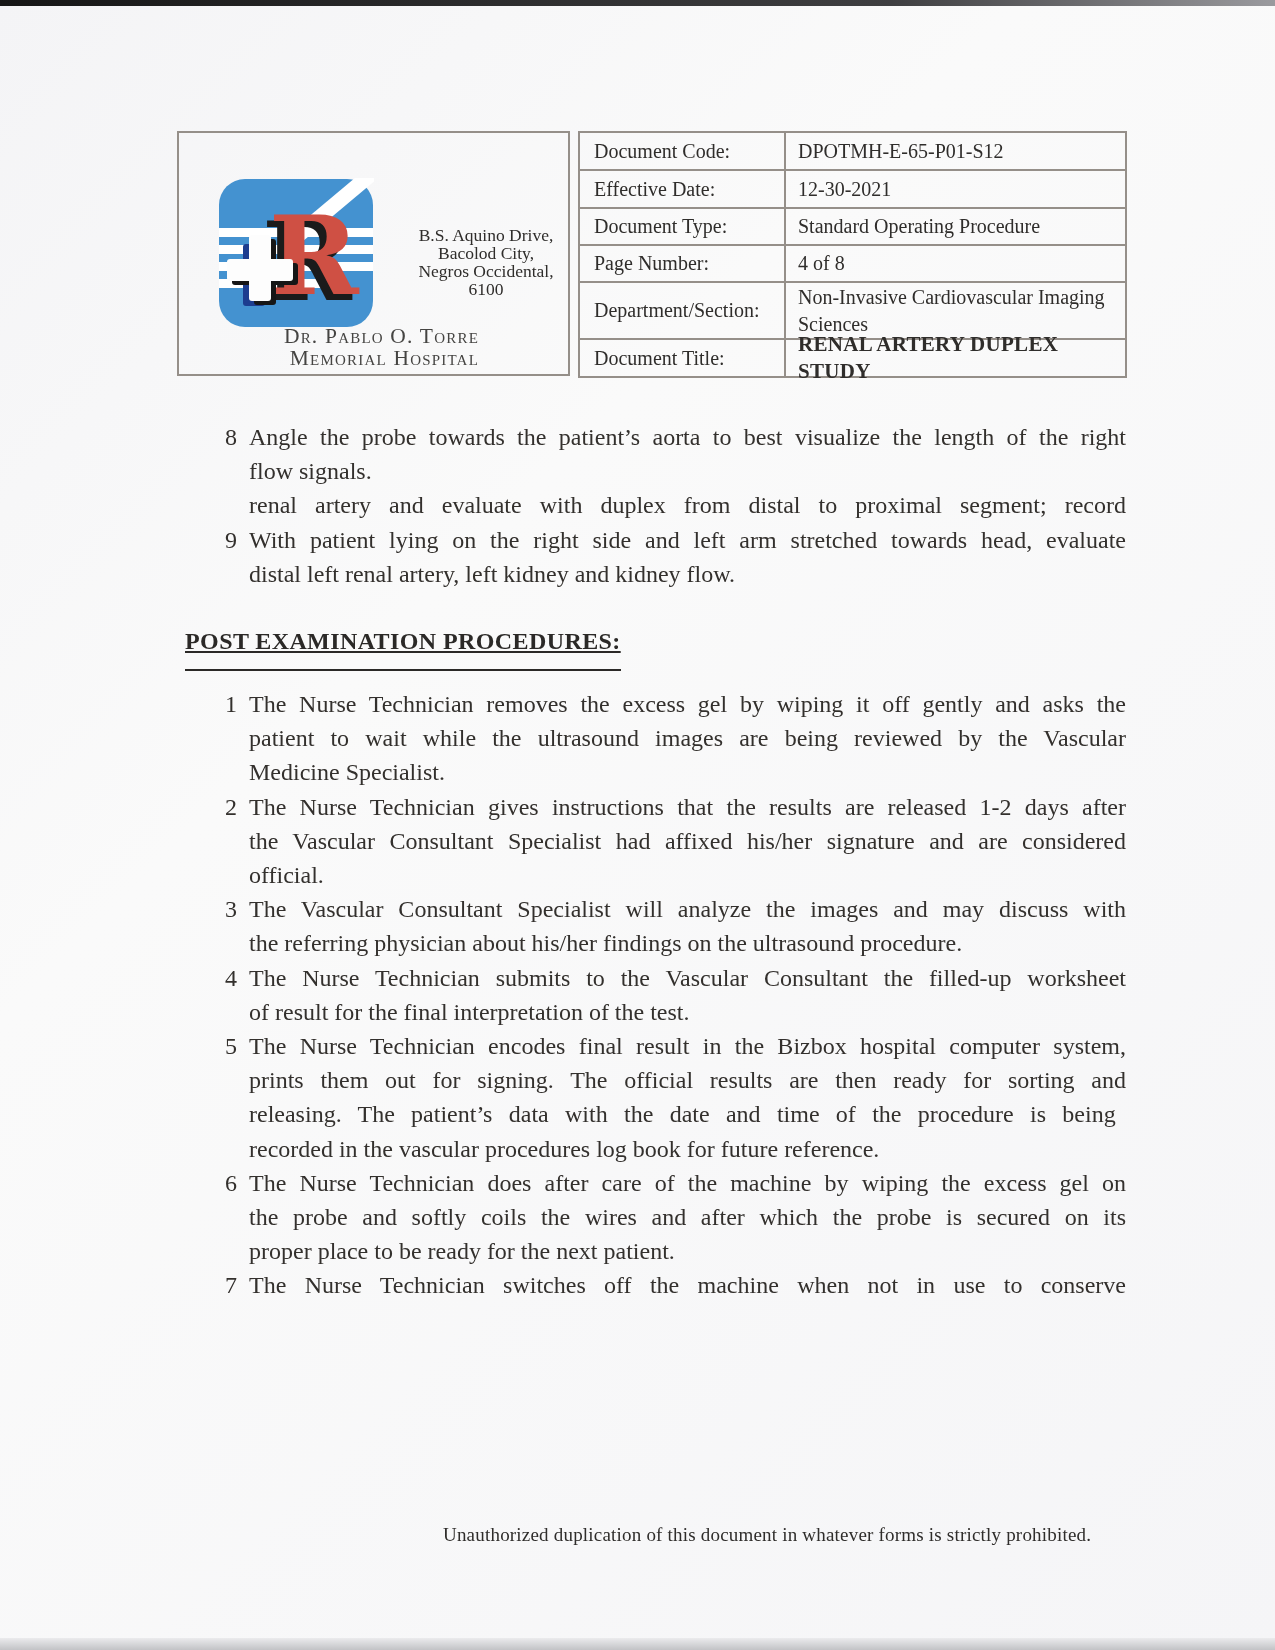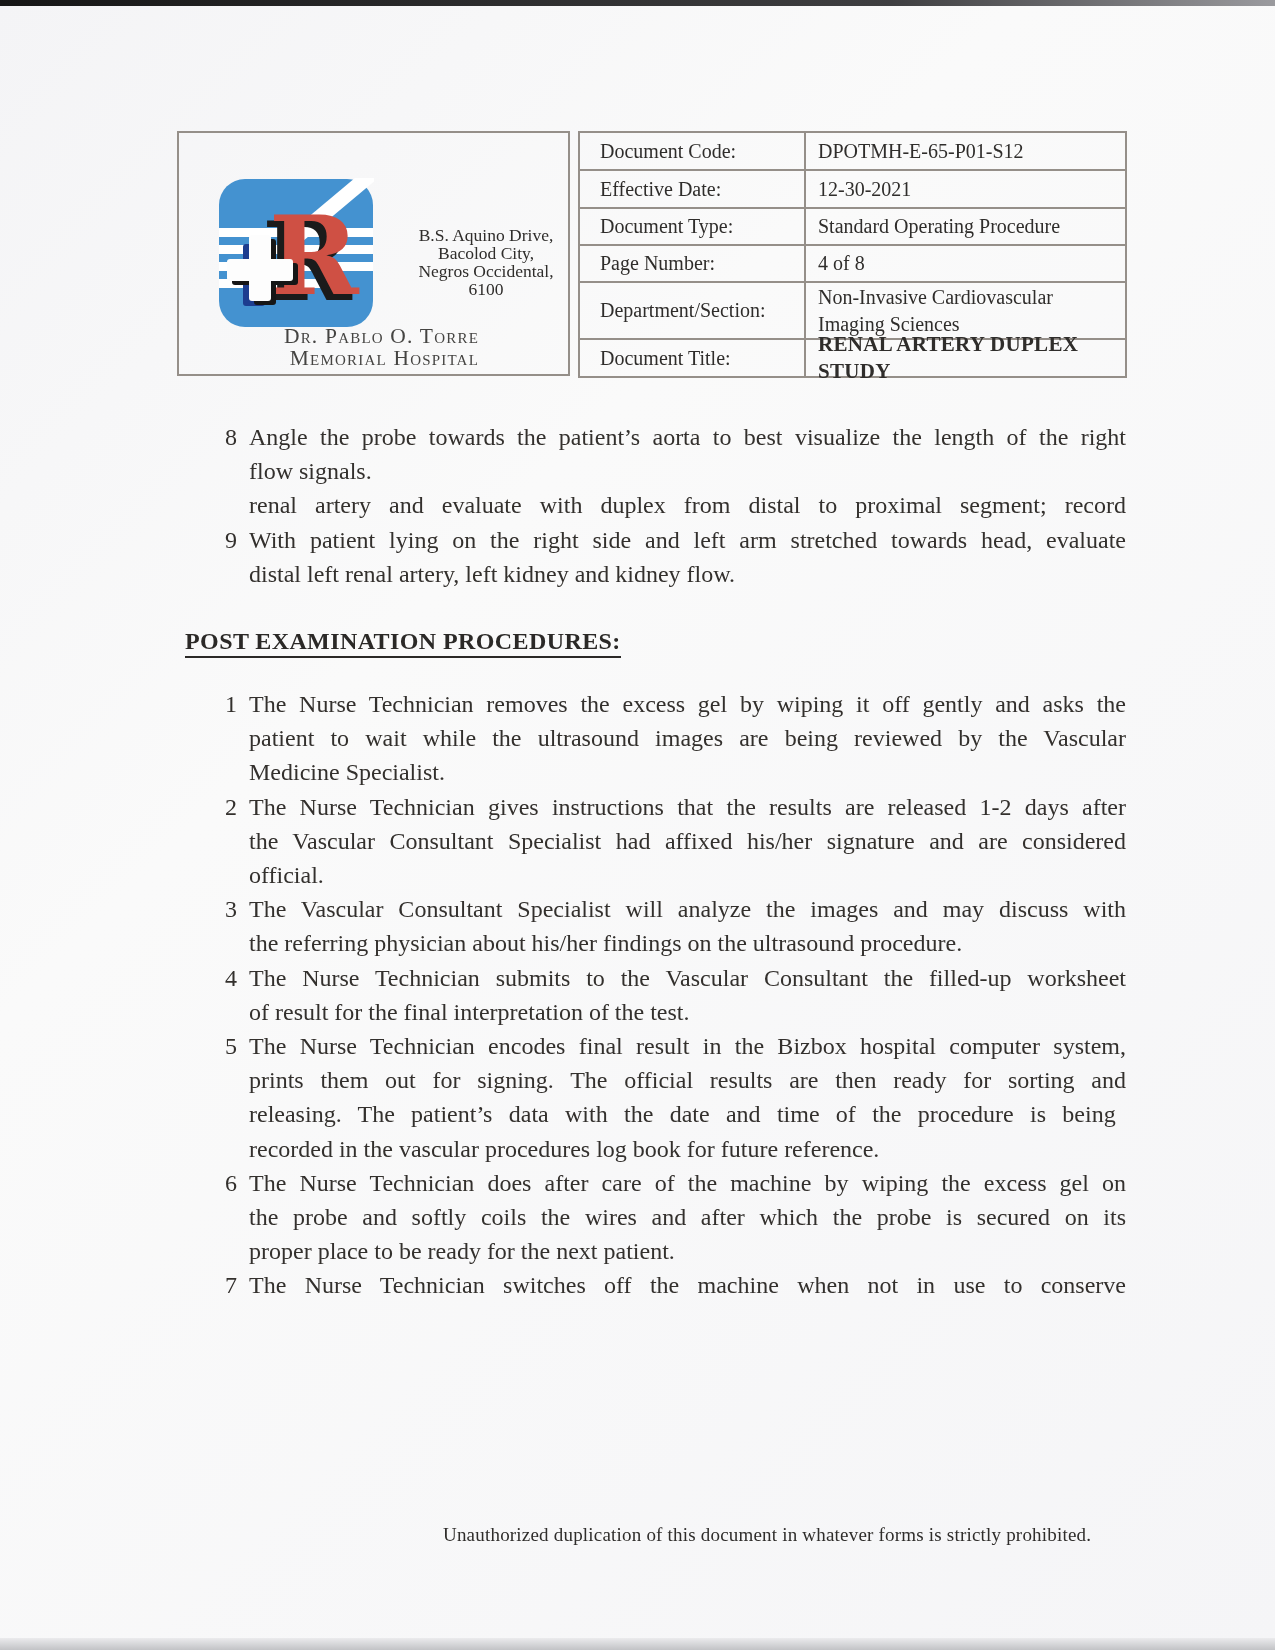--- a/index.html
+++ b/index.html
@@ -18,39 +18,39 @@
   .logo{position:absolute;left:39px;top:45px;width:156px;height:150px;}
   .addr{position:absolute;left:232px;top:93px;width:150px;text-align:center;
         font-size:17.5px;line-height:18px;color:#2f2d2b;}
   .hname{position:absolute;left:0;top:192px;width:300px;text-align:right;
          font-variant:small-caps;font-size:21.5px;line-height:22px;
          letter-spacing:1.2px;color:#454442;}
   .htable{position:absolute;left:401px;top:0;width:549px;box-sizing:border-box;
           border:2px solid #958f89;}
   .hrow{display:flex;box-sizing:border-box;border-top:2px solid #958f89;}
   .hrow.first{border-top:none;}
-  .hlabel{width:226px;flex:none;box-sizing:border-box;padding-left:20px;
+  .hlabel{width:206px;flex:none;box-sizing:border-box;padding-left:14px;
           display:flex;align-items:center;font-size:20px;color:#2f2d2b;
           border-right:2px solid #958f89;}
   .hvalue{flex:1;box-sizing:border-box;padding-left:12px;padding-right:14px;
           display:flex;align-items:center;font-size:20px;line-height:27px;color:#2f2d2b;}
   .h36{height:36px}.h37{height:37px}.h38{height:38px}.h57{height:57px}
   .btitle{font-weight:bold;font-size:21px;letter-spacing:.3px;}
 
   
   .list{position:absolute;left:225px;width:901px;font-size:24px;line-height:34.2px;}
   .blockA{top:420px;}
   .blockB{top:687px;}
   .item{display:flex;}
   .inum{width:24px;flex:none;}
   .itext{flex:1;min-width:0;}
   .line{white-space:nowrap;}
   .heading{position:absolute;left:185px;top:624px;font-size:24px;line-height:34.2px;
            font-weight:bold;letter-spacing:.4px;color:#2b2927;}
-  .heading span{border-bottom:2.5px solid #2b2927;padding-bottom:2px;}
+  .heading span{border-bottom:2.5px solid #2b2927;padding-bottom:15px;text-decoration:underline;}
 
   .footer{position:absolute;left:443px;top:1523px;font-size:19px;line-height:24px;
           color:#2f2d2b;letter-spacing:.2px;}
 </style>
 </head>
 <body>
 
 <div class="page">
   <div class="edge-top"></div>
 

